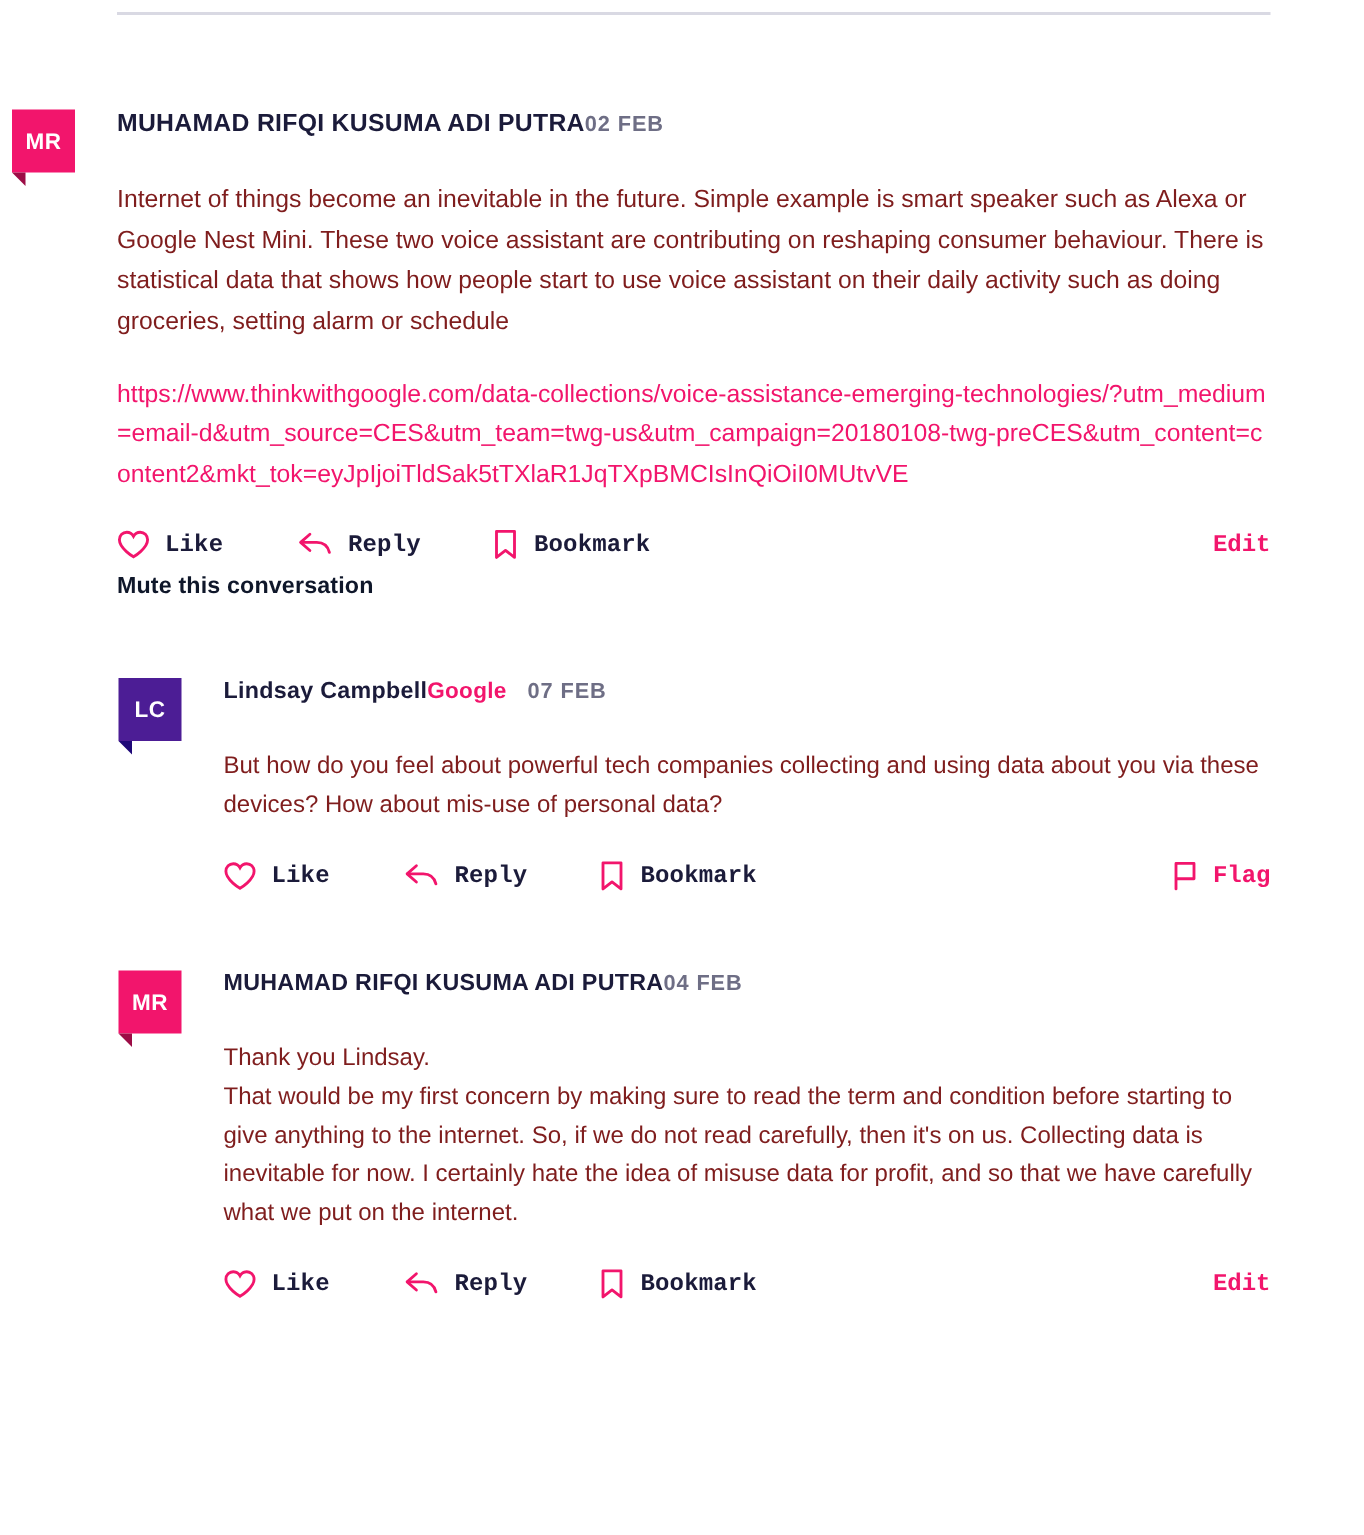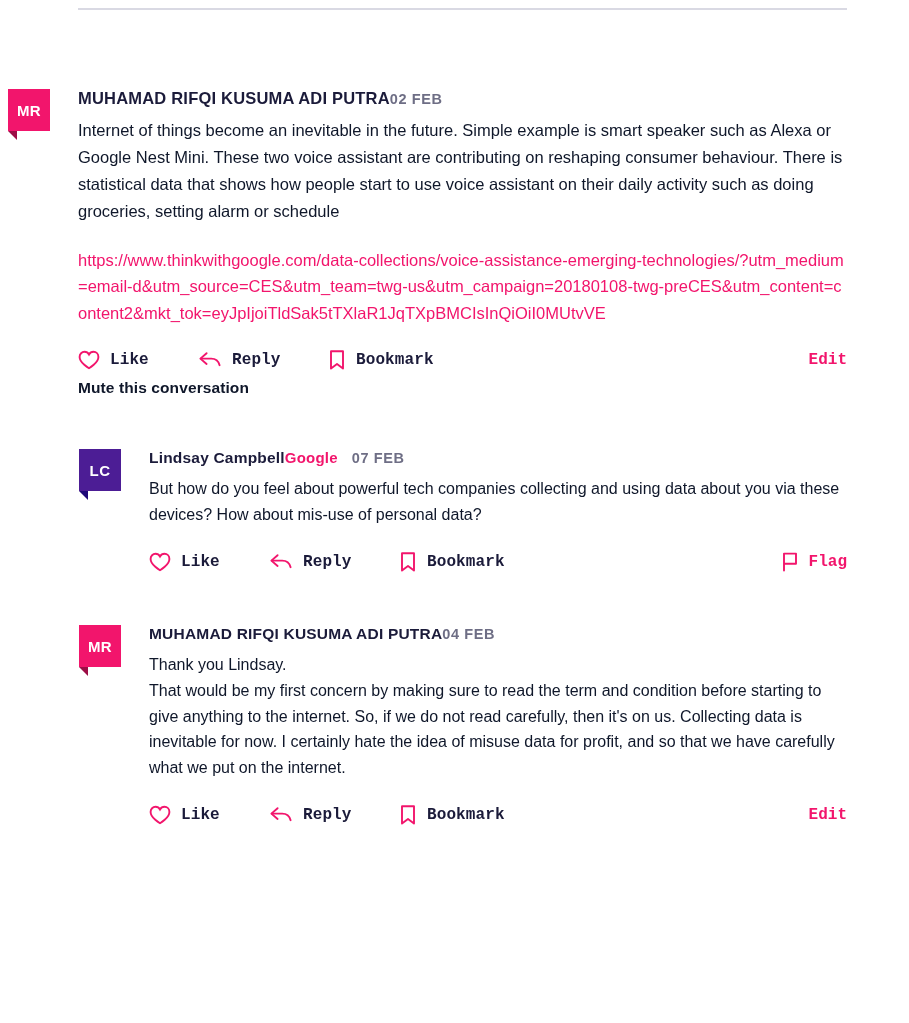--- a/index.html
+++ b/index.html
@@ -22,21 +22,21 @@
     left: 78px;
     top: 8px;
     width: 769px;
     height: 2px;
     background: #d9d9e3;
   }
 
   
   .thread {
     position: relative;
-    padding-top: 44px;
+    padding-top: 28px;
   }
 
   .post {
     position: relative;
   }
 
   .avatar {
     position: absolute;
     width: 42px;
     height: 42px;
@@ -89,22 +89,22 @@
     color: #f2156c;
     font-weight: bold;
     font-size: 15px;
     letter-spacing: 0.2px;
     cursor: pointer;
   }
 
   .body-text {
     font-size: 16.5px;
     line-height: 1.63;
-    color: #0f172a;
-    margin-top: 9px;
+    color: #7f1d1d;
+    margin-top: 28px;
   }
   .body-text.sub { font-size: 16px; line-height: 1.6; }
 
   .link {
     display: block;
     margin-top: 22px;
     color: #f2156c;
     font-size: 16.5px;
     line-height: 1.63;
     word-break: break-all;

